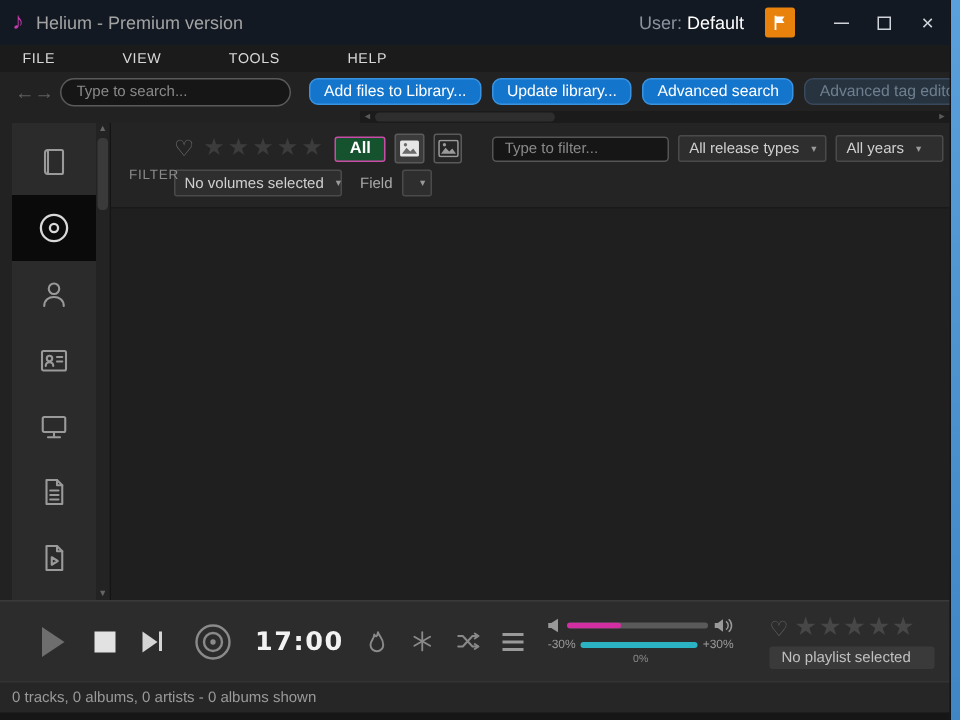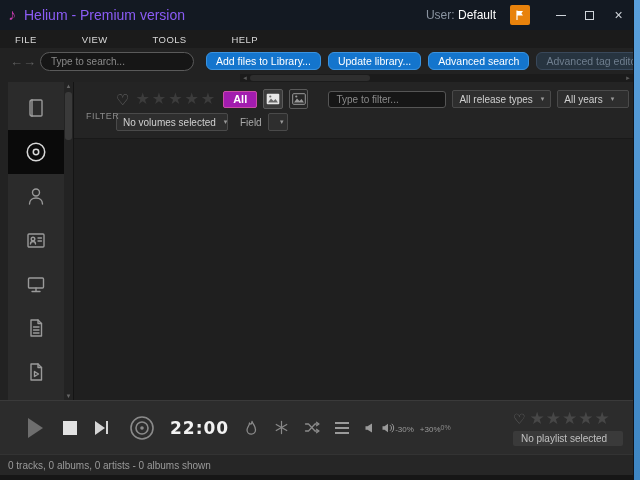--- a/index.html
+++ b/index.html
@@ -7,21 +7,21 @@
   body { font-family:"Liberation Sans","DejaVu Sans",sans-serif; background:#4a97d8; }
   button { font-family:inherit; cursor:default; }
   input { font-family:inherit; outline:none; }
 
   .screen { position:relative; width:640px; height:480px; background:linear-gradient(180deg,#5aa0dc,#3e86c4); overflow:hidden; }
   .window { position:absolute; top:0; left:0; width:634px; height:480px; background:#222; display:flex; flex-direction:column; overflow:hidden; border-right:1px solid #10141a; }
 
   
   .titlebar { height:30px; background:#131922; display:flex; align-items:center; padding-left:8px; flex:0 0 auto; }
   .app-icon { color:#c83cb0; font-size:16px; margin-right:8px; line-height:1; }
-  .title { color:#8b5cf6; font-size:14px; }
+  .title { color:#a3a3a3; font-size:12px; }
   .titlebar-right { margin-left:auto; display:flex; align-items:center; height:30px; }
   .user { font-size:12px; margin-right:14px; }
   .user .u-label { color:#8a93a0; }
   .user .u-value { color:#ffffff; }
   .flag-btn { width:20px; height:20px; background:#e8820c; border-radius:2px; display:flex; align-items:center; justify-content:center; margin-right:16px; }
   .caption-btn { width:29px; height:30px; display:flex; align-items:center; justify-content:center; color:#cfd4da; font-size:14px; }
   .min-glyph { width:10px; height:1px; background:#cfd4da; display:block; }
   .max-glyph { width:9px; height:9px; border:1px solid #cfd4da; display:block; }
 
   
@@ -57,21 +57,21 @@
   .vscroll .vthumb { position:absolute; left:1px; top:10px; width:7px; height:48px; background:#3a3a3a; border-radius:3px; }
 
   .content { flex:1; background:#1f1f1f; display:flex; flex-direction:column; min-width:0; border-left:1px solid #141414; }
 
   .filter-panel { position:relative; background:#242424; padding:6px 4px 6px 42px; border-bottom:1px solid #191919; flex:0 0 auto; }
   .filter-label { position:absolute; left:12px; top:29px; color:#8a8a8a; font-size:9px; letter-spacing:.5px; }
   .frow { display:flex; align-items:center; gap:6px; height:22px; white-space:nowrap; }
   .frow2 { margin-top:2px; height:20px; }
   .heart { color:#6f6f6f; font-size:15px; line-height:1; }
   .star { color:#3c3c3c; font-size:16px; line-height:1; margin-right:2px; }
-  .all-btn { background:#a21caf; border:1px solid #c94da6; color:#fff; font-size:11px; font-weight:bold; border-radius:2px; padding:1px 9px 2px; }
+  .all-btn { background:#14532d; border:1px solid #c94da6; color:#fff; font-size:11px; font-weight:bold; border-radius:2px; padding:1px 9px 2px; }
   .icon-btn { width:24px; height:20px; background:#3b3b3b; border:1px solid #5a5a5a; border-radius:2px; display:flex; align-items:center; justify-content:center; }
   .icon-btn.alt { background:#262626; }
   .filter-input { width:118px; height:17px; background:#161616; border:1px solid #555; border-radius:3px; color:#bbb; font-size:10px; padding:0 7px; margin-left:14px; }
   .filter-input::placeholder { color:#8a8a8a; }
   .dropdown { height:18px; background:#2e2e2e; border:1px solid #4a4a4a; border-radius:2px; color:#d0d0d0; font-size:10px; display:flex; align-items:center; padding:0 6px; }
   .dropdown .caret { color:#9a9a9a; font-size:7px; margin-left:8px; }
   .dd-release { width:100px; }
   .dd-years { width:86px; }
   .dd-volumes { width:112px; }
   .dd-mini { width:20px; justify-content:center; }
@@ -85,21 +85,21 @@
   .next-btn { display:flex; align-items:center; margin-left:18px; }
   .next-tri { width:0; height:0; border-left:10px solid #d5d5d5; border-top:7px solid transparent; border-bottom:7px solid transparent; }
   .next-bar { width:2px; height:13px; background:#d5d5d5; margin-left:1px; }
   .cd-logo { margin-left:20px; display:flex; }
   .time { color:#f2f2f2; font-size:17px; font-weight:bold; letter-spacing:1px; margin-left:14px; font-family:"DejaVu Sans",sans-serif; }
   .pl-icon { margin-left:15px; display:flex; }
   .pl-icon svg { stroke:#8a8a8a; fill:none; stroke-width:1.3; stroke-linecap:round; stroke-linejoin:round; }
   .burger { margin-left:15px; display:flex; flex-direction:column; gap:3px; }
   .burger i { display:block; width:14px; height:2px; background:#9a9a9a; }
 
-  .vol { display:flex; width:124px; margin-left:16px; }
+  .vol { display:flex; flex-direction:column; width:124px; margin-left:16px; }
   .vol-row { display:flex; align-items:center; gap:4px; }
   .spk svg { display:block; }
   .slider { flex:1; height:4px; background:#5a5a5a; border-radius:2px; overflow:hidden; }
   .slider .fill { height:4px; background:#d32fa2; border-radius:2px; width:38%; }
   .tempo-row { display:flex; align-items:center; gap:3px; margin-top:4px; }
   .tempo-bar { flex:1; height:4px; background:#2bb3c4; border-radius:2px; }
   .pct { font-size:8px; color:#9a9a9a; line-height:1; }
   .zero { text-align:center; font-size:7px; color:#8a8a8a; margin-top:2px; }
 
   .playlist-cluster { margin-left:auto; display:flex; flex-direction:column; gap:3px; margin-right:2px; width:110px; }
@@ -291,21 +291,21 @@
         <div class="next-tri"></div>
         <div class="next-bar"></div>
       </div>
       <div class="cd-logo">
         <svg width="28" height="28" viewBox="0 0 28 28" fill="none" stroke="#8a8a8a" stroke-width="1.6">
           <circle cx="14" cy="14" r="11"></circle>
           <circle cx="14" cy="14" r="6"></circle>
           <circle cx="14" cy="14" r="1.8" fill="#8a8a8a" stroke="none"></circle>
         </svg>
       </div>
-      <div class="time">22:00</div>
+      <div class="time">17:00</div>
 
       <div class="pl-icon">
         <svg width="15" height="16" viewBox="0 0 15 16">
           <path d="M8 1.5 C8.5 4 11.5 5.5 11.5 9.8 A4.2 4.2 0 0 1 3 10 C3 7 5.5 6 5.5 3 C6.5 4.8 7.5 4.5 8 1.5 Z"></path>
         </svg>
       </div>
       <div class="pl-icon">
         <svg width="15" height="15" viewBox="0 0 16 16">
           <line x1="8" y1="1.5" x2="8" y2="14.5"></line>
           <line x1="2.4" y1="4.8" x2="13.6" y2="11.2"></line>

